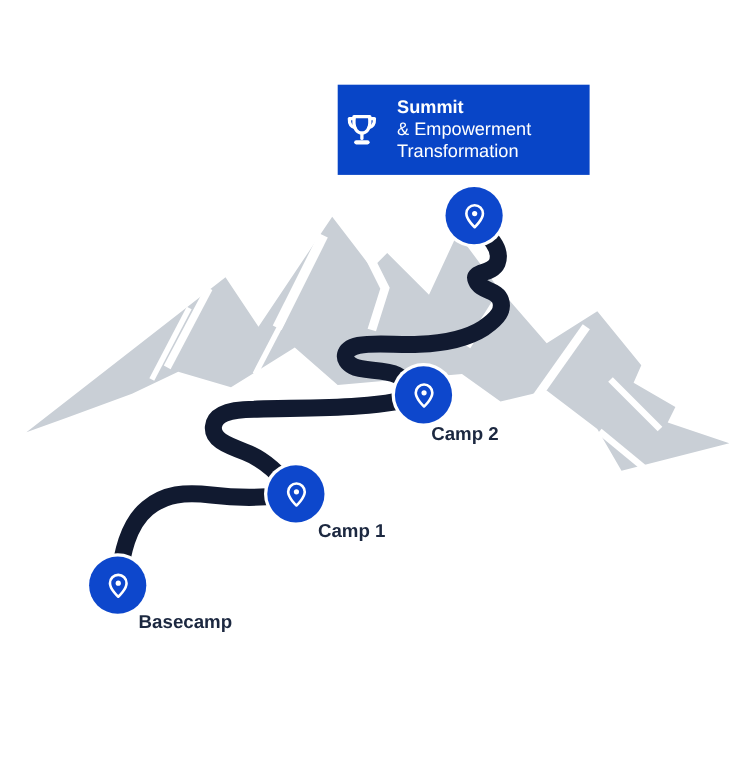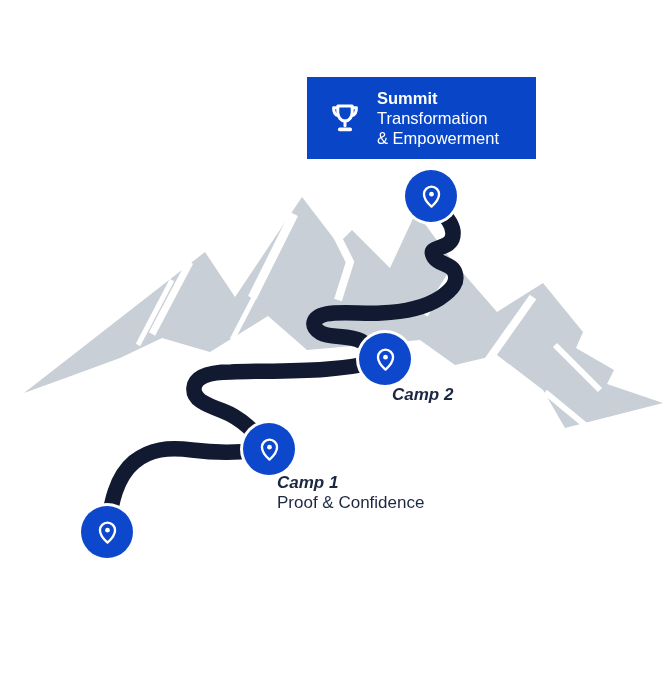--- a/index.html
+++ b/index.html
@@ -5,41 +5,41 @@
   html,body{margin:0;padding:0;background:#ffffff;}
   .stage{
     position:relative;width:667px;height:698px;background:#ffffff;overflow:hidden;
     font-family:"Liberation Sans", sans-serif;color:#1C2840;
   }
   .art{position:absolute;left:0;top:0;width:667px;height:698px;}
   
   .banner{
     position:absolute;left:307px;top:77px;width:229px;height:82px;
     background:#0845C7;display:flex;align-items:center;box-sizing:border-box;
-    padding-left:20px;gap:14px;
+    padding-left:4px;gap:14px;
   }
   .banner svg{width:36px;height:38px;flex:0 0 auto;}
   .banner-text{color:#ffffff;font-size:16.5px;line-height:20px;}
   .banner-title{font-weight:bold;}
   
   .pin{
     position:absolute;width:52px;height:52px;border-radius:50%;
     background:#0D47CC;box-shadow:0 0 0 3px #ffffff;
     display:flex;align-items:center;justify-content:center;
   }
   .pin svg{width:27px;height:27px;}
   .pin-summit{left:405px;top:170px;}
   .pin-camp2{left:359px;top:333px;}
   .pin-camp1{left:243px;top:423px;}
   .pin-basecamp{left:81px;top:506px;}
   
   .label{position:absolute;font-size:17px;line-height:19.5px;}
-  .label-title{font-weight:bold;font-style:italic;}
+  .label-title{font-weight:bold;}
   .label-camp2{left:392px;top:385px;}
-  .label-camp1{left:277px;top:473px;}
+  .label-camp1{left:289px;top:473px;}
   .label-basecamp{left:126px;top:556px;}
 </style>
 </head>
 <body>
 
 <div class="stage">
 
   <svg class="art" viewBox="0 0 667 698" aria-hidden="true">
 
     <polygon fill="#C9CFD6" points="
@@ -85,22 +85,22 @@
   <div class="banner">
     <svg viewBox="0 0 24 24" fill="none" stroke="#ffffff" stroke-width="2" stroke-linecap="round" stroke-linejoin="round">
       <path d="M7.2 4h9.6v4.1c0 3.3-2.1 5.9-4.8 5.9s-4.8-2.6-4.8-5.9z"></path>
       <path d="M7.2 5.2H4.4c-.1 3 1.1 4.9 3.2 5.3"></path>
       <path d="M16.8 5.2h2.8c.1 3-1.1 4.9-3.2 5.3"></path>
       <path d="M12 14v3.2"></path>
       <path d="M8.6 19.6h6.8" stroke-width="2.6"></path>
     </svg>
     <div class="banner-text">
       <div class="banner-title">Summit</div>
+      <div class="banner-line">&amp; Empowerment</div>
       <div class="banner-line">Transformation</div>
-      <div class="banner-line">&amp; Empowerment</div>
     </div>
   </div>
 
   <div class="pin pin-summit">
     <svg viewBox="0 0 24 24">
       <path d="M12 3.2c-3.7 0-6.7 3-6.7 6.7 0 5 6.7 11 6.7 11s6.7-6 6.7-11c0-3.7-3-6.7-6.7-6.7z" fill="none" stroke="#ffffff" stroke-width="2.1" stroke-linejoin="round"></path>
       <circle cx="12" cy="9.9" r="2.1" fill="#ffffff"></circle>
     </svg>
   </div>
   <div class="pin pin-camp2">
@@ -120,18 +120,18 @@
       <path d="M12 3.2c-3.7 0-6.7 3-6.7 6.7 0 5 6.7 11 6.7 11s6.7-6 6.7-11c0-3.7-3-6.7-6.7-6.7z" fill="none" stroke="#ffffff" stroke-width="2.1" stroke-linejoin="round"></path>
       <circle cx="12" cy="9.9" r="2.1" fill="#ffffff"></circle>
     </svg>
   </div>
 
   <div class="label label-camp2">
     <div class="label-title">Camp 2</div>
   </div>
   <div class="label label-camp1">
     <div class="label-title">Camp 1</div>
-    <div class="label-sub">Proof &amp; Confidence</div>
   </div>
   <div class="label label-basecamp">
+    <div class="label-title">Basecamp</div>
   </div>
 
 </div>
 
 </body></html>

